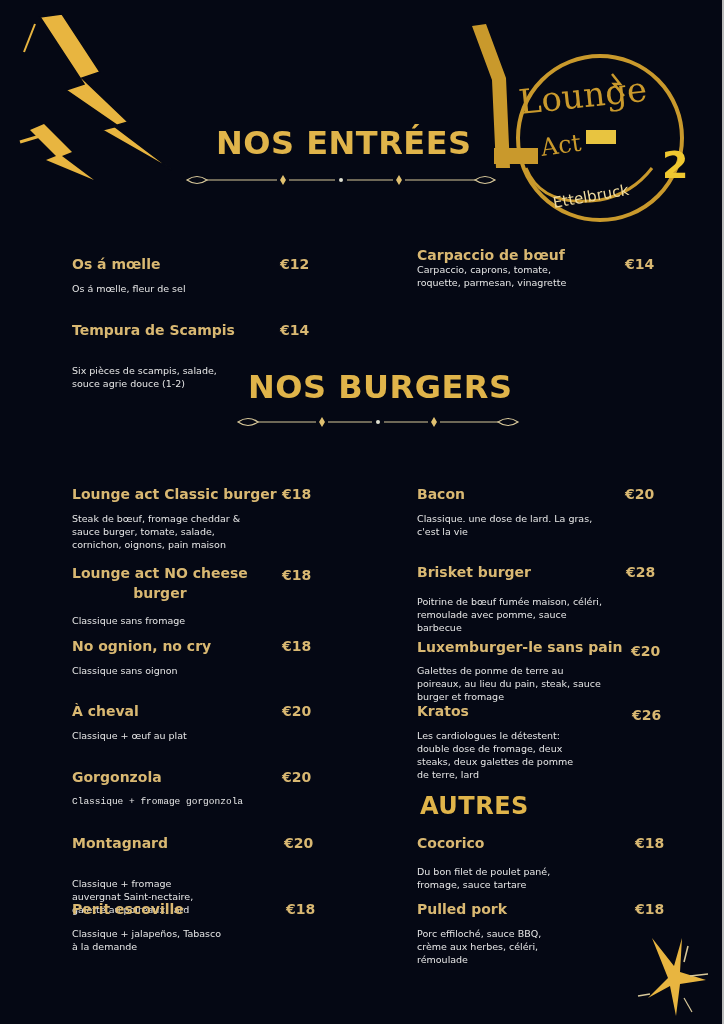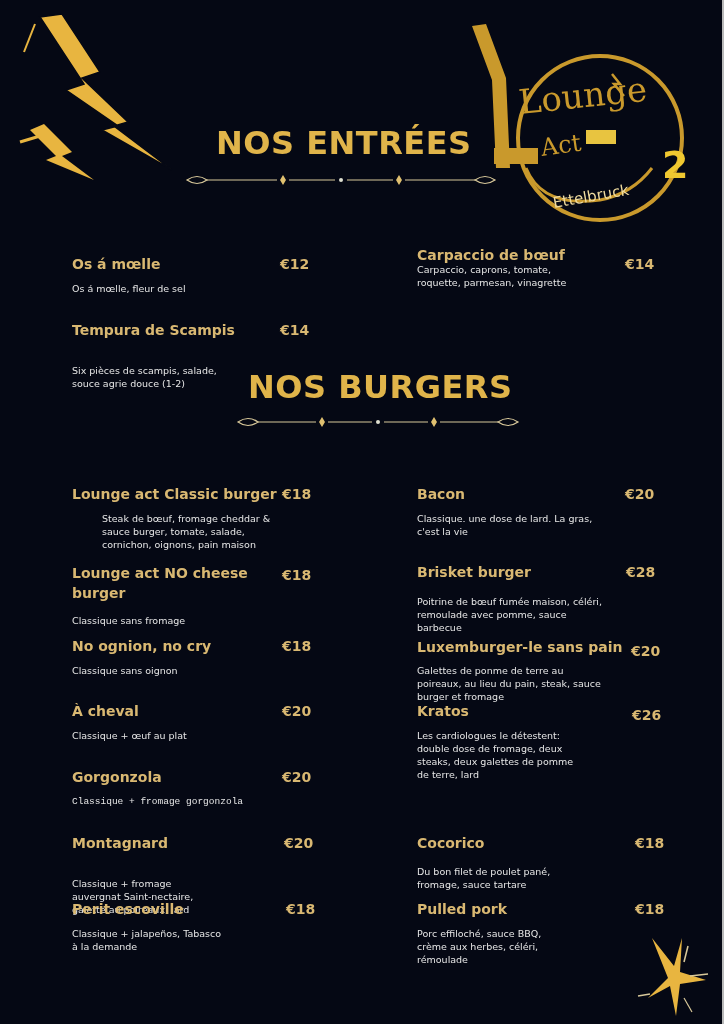--- a/index.html
+++ b/index.html
@@ -107,26 +107,26 @@
     <circle cx="142" cy="8" r="2" fill="#e0e0d0"></circle>
     <line x1="148" y1="8" x2="192" y2="8" stroke="#d8c89a" stroke-width="1.2"></line>
     <path d="M198 3 L201 8 L198 13 L195 8 Z" fill="#e0c070"></path>
     <line x1="204" y1="8" x2="262" y2="8" stroke="#d8c89a" stroke-width="1.2"></line>
     <path d="M262 8 Q272 1 282 8 Q272 15 262 8 Z" fill="none" stroke="#d8c89a" stroke-width="1.2"></path>
   </svg>
 
   <div class="item" style="left:72px;top:484px;width:250px;">
     <div class="name">Lounge act Classic burger</div>
     <div class="price" style="left:210px;">€18</div>
-    <div class="desc" style="top:28px;margin-left:30px;">Steak de bœuf, fromage cheddar &amp;
+    <div class="desc" style="top:28px;">Steak de bœuf, fromage cheddar &amp;
 sauce burger, tomate, salade,
 cornichon, oignons, pain maison</div>
   </div>
   <div class="item" style="left:72px;top:563px;width:250px;">
-    <div class="name" style="white-space:pre-line;">Lounge act NO cheese
+    <div class="name" style="white-space:pre-line;text-align:center;">Lounge act NO cheese
 burger</div>
     <div class="price" style="left:210px;top:2px;">€18</div>
     <div class="desc" style="top:51px;">Classique sans fromage</div>
   </div>
   <div class="item" style="left:72px;top:636px;width:250px;">
     <div class="name">No ognion, no cry</div>
     <div class="price" style="left:210px;">€18</div>
     <div class="desc" style="top:28px;">Classique sans oignon</div>
   </div>
   <div class="item" style="left:72px;top:701px;width:250px;">
@@ -175,20 +175,21 @@
   </div>
   <div class="item" style="left:417px;top:701px;width:250px;">
     <div class="name">Kratos</div>
     <div class="price" style="left:215px;top:4px;">€26</div>
     <div class="desc" style="top:28px;">Les cardiologues le détestent:
 double dose de fromage, deux
 steaks, deux galettes de pomme
 de terre, lard</div>
   </div>
 
+  <div class="title t-autres">AUTRES</div>
   <div class="item" style="left:417px;top:833px;width:250px;">
     <div class="name">Cocorico</div>
     <div class="price" style="left:218px;">€18</div>
     <div class="desc" style="top:32px;">Du bon filet de poulet pané,
 fromage, sauce tartare</div>
   </div>
   <div class="item" style="left:417px;top:899px;width:250px;">
     <div class="name">Pulled pork</div>
     <div class="price" style="left:218px;">€18</div>
     <div class="desc" style="top:28px;">Porc effiloché, sauce BBQ,

